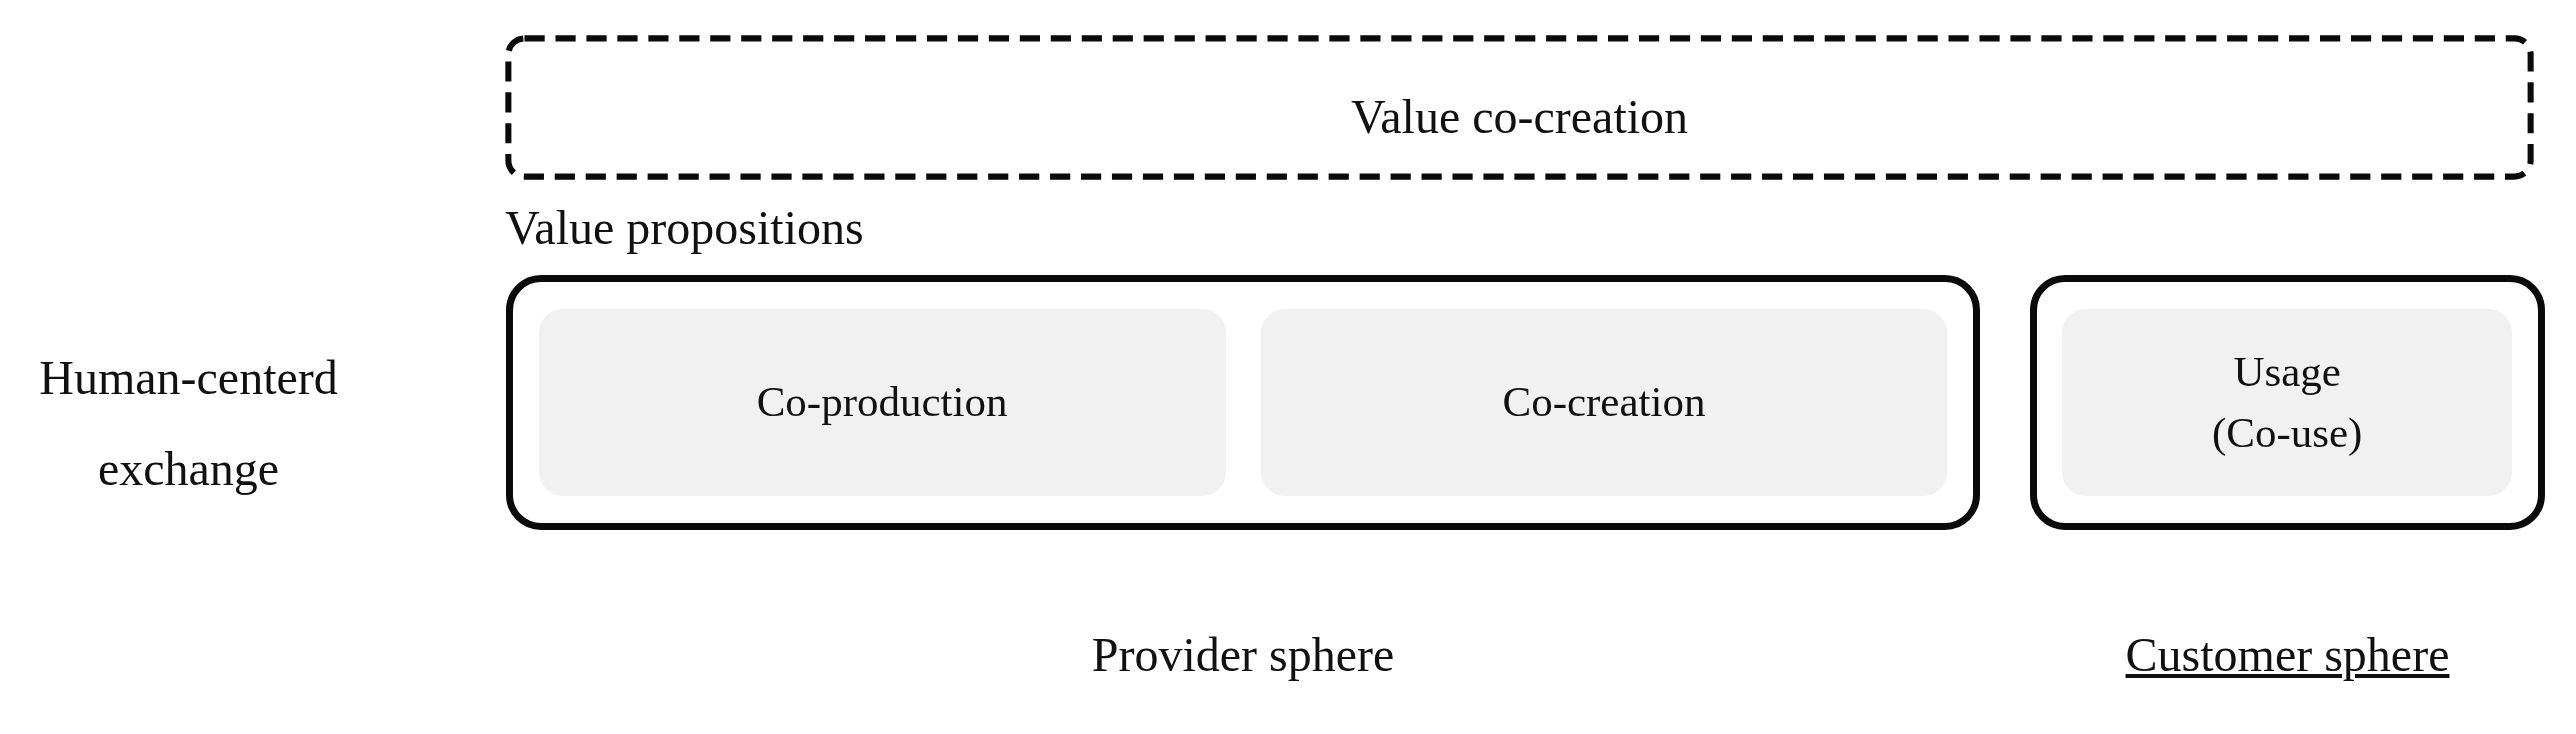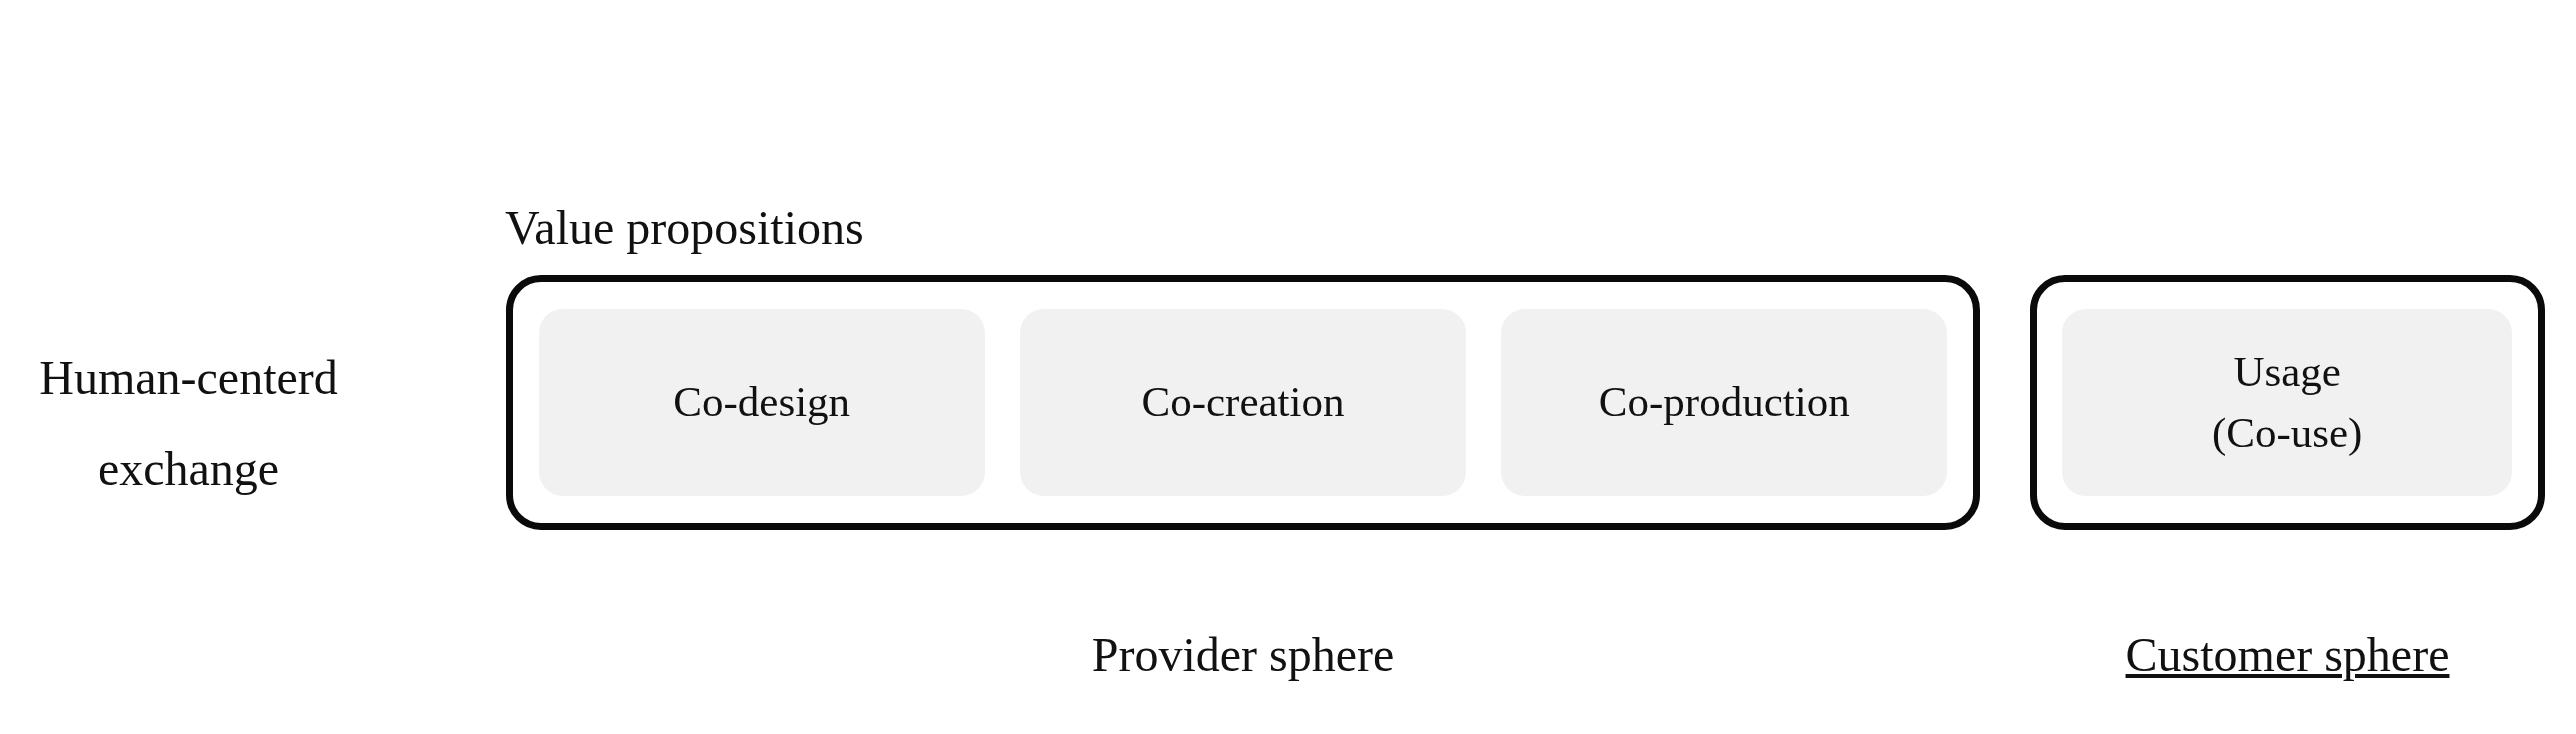--- a/index.html
+++ b/index.html
@@ -127,32 +127,35 @@
 </head>
 <body>
 
 <div class="canvas">
 
   <div class="left-label">
     <div>Human-centerd</div>
     <div>exchange</div>
   </div>
 
+  <div class="dashed-box">
+    <svg class="dashed-border" viewBox="0 0 3015 216" preserveAspectRatio="none" aria-hidden="true">
+      <rect x="5" y="5" width="3005" height="206" rx="24" ry="24"></rect>
+    </svg>
+    <span>Value co-creation</span>
+  </div>
 
   <div class="value-propositions">Value propositions</div>
 
   <div class="sphere-box provider-box">
     <div class="inner-box">
-      <span>Co-design</span>
+      <span>Co-production</span>
     </div>
     <div class="inner-box">
       <span>Co-creation</span>
-    </div>
-    <div class="inner-box">
-      <span>Co-production</span>
     </div>
   </div>
 
   <div class="sphere-box customer-box">
     <div class="inner-box">
       <div>Usage</div>
       <div>(Co-use)</div>
     </div>
   </div>
 

